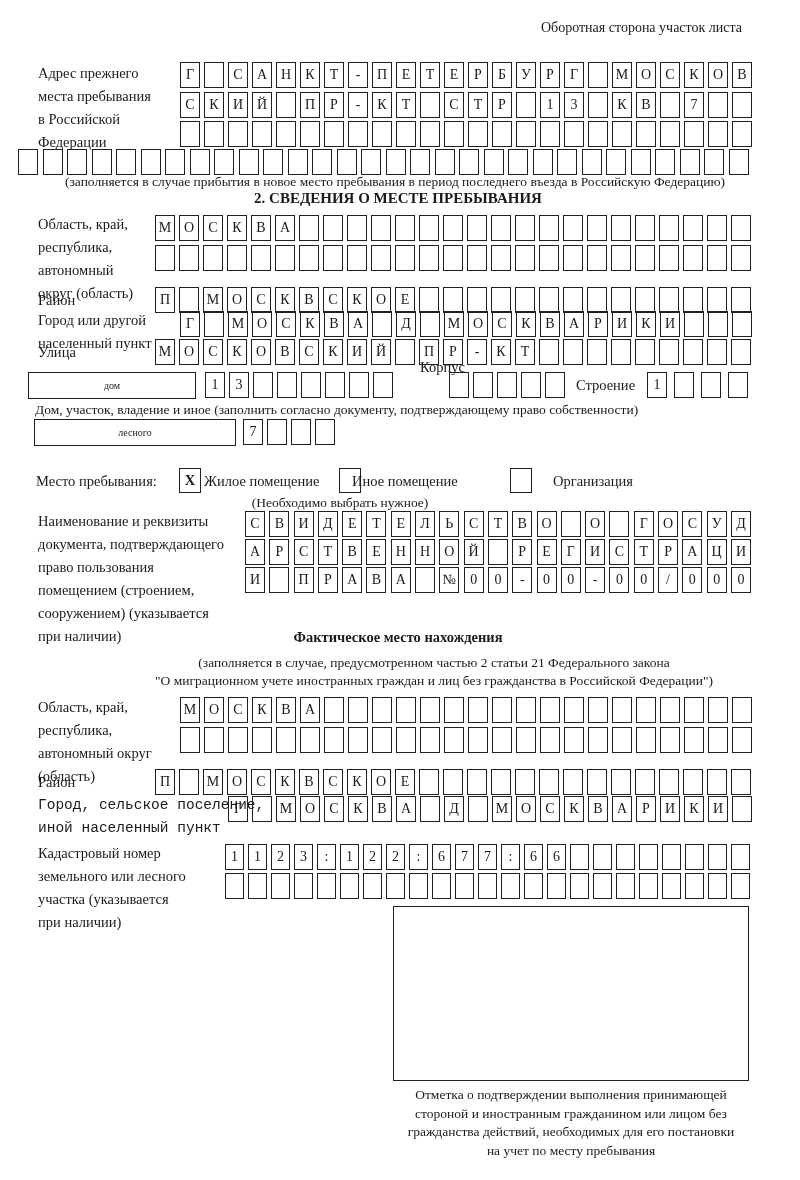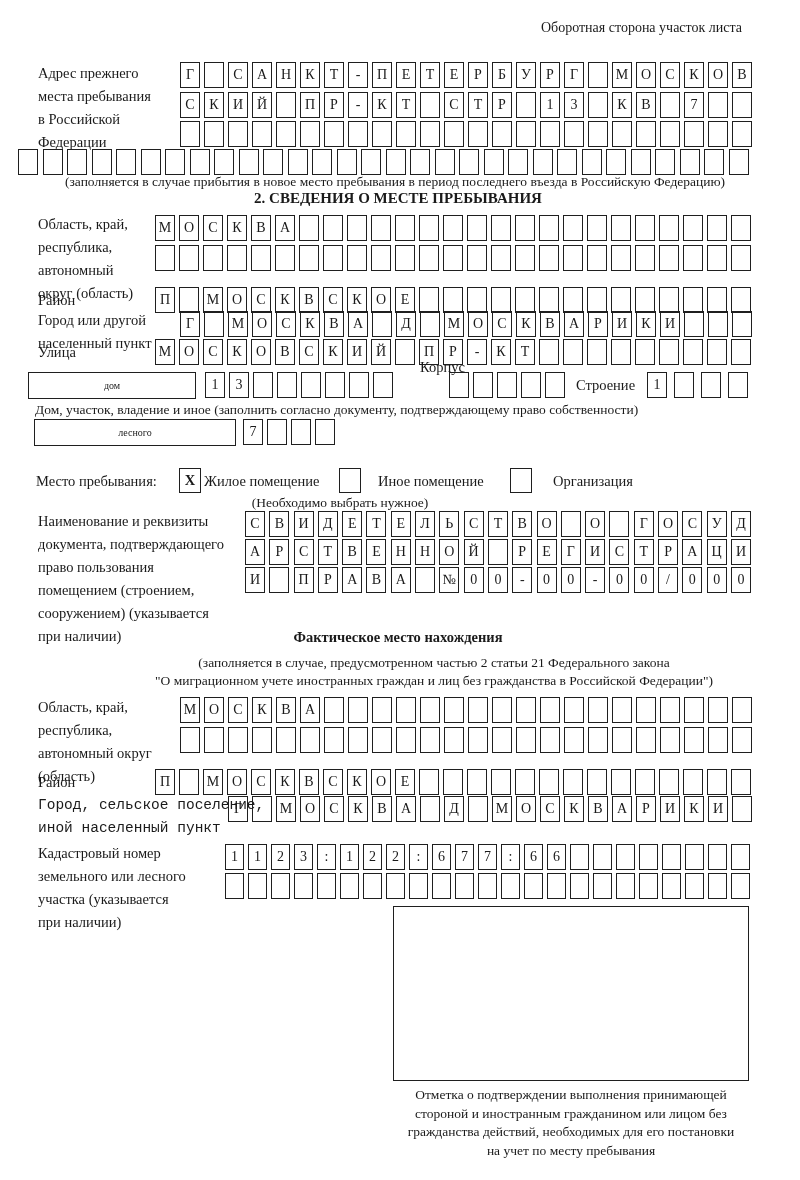--- a/index.html
+++ b/index.html
@@ -339,21 +339,21 @@
       <span class="cell">7</span>
       <span class="cell"></span>
       <span class="cell"></span>
       <span class="cell"></span>
     </div>
 
   <div class="abs lbl" style="left:36px; top:470px;">Место пребывания:</div>
   <div class="abs checkbox" style="left:179px; top:468px;">X</div>
   <div class="abs lbl" style="left:204px; top:470px;">Жилое помещение</div>
   <div class="abs checkbox" style="left:339px; top:468px;"></div>
-  <div class="abs lbl" style="left:378px; top:470px;">Иное помещение</div>
+  <div class="abs lbl" style="left:352px; top:470px;">Иное помещение</div>
   <div class="abs checkbox" style="left:510px; top:468px;"></div>
   <div class="abs lbl" style="left:553px; top:470px;">Организация</div>
   <div class="abs small center" style="left:150px; top:495px; width:380px;">(Необходимо выбрать нужное)</div>
 
   <div class="abs lbl prelines" style="left:38px; top:510px;">Наименование и реквизиты
 документа, подтверждающего
 право пользования
 помещением (строением,
 сооружением) (указывается
 при наличии)</div>

